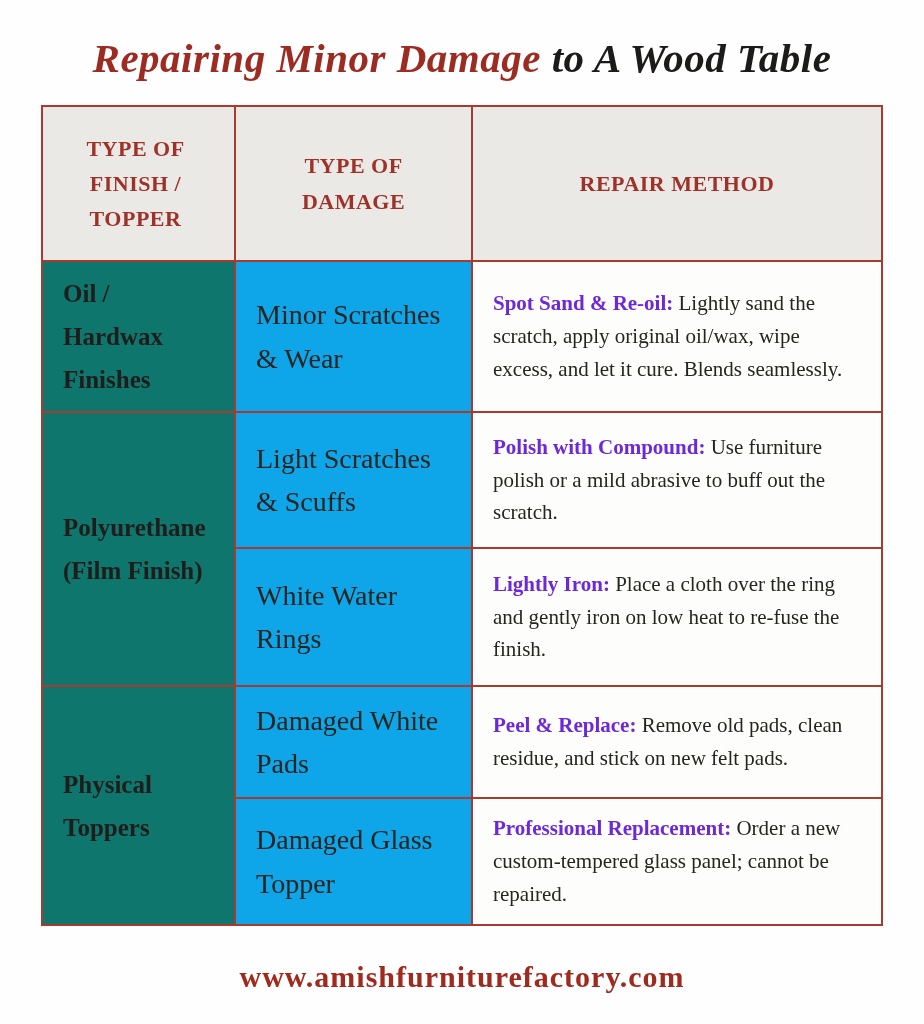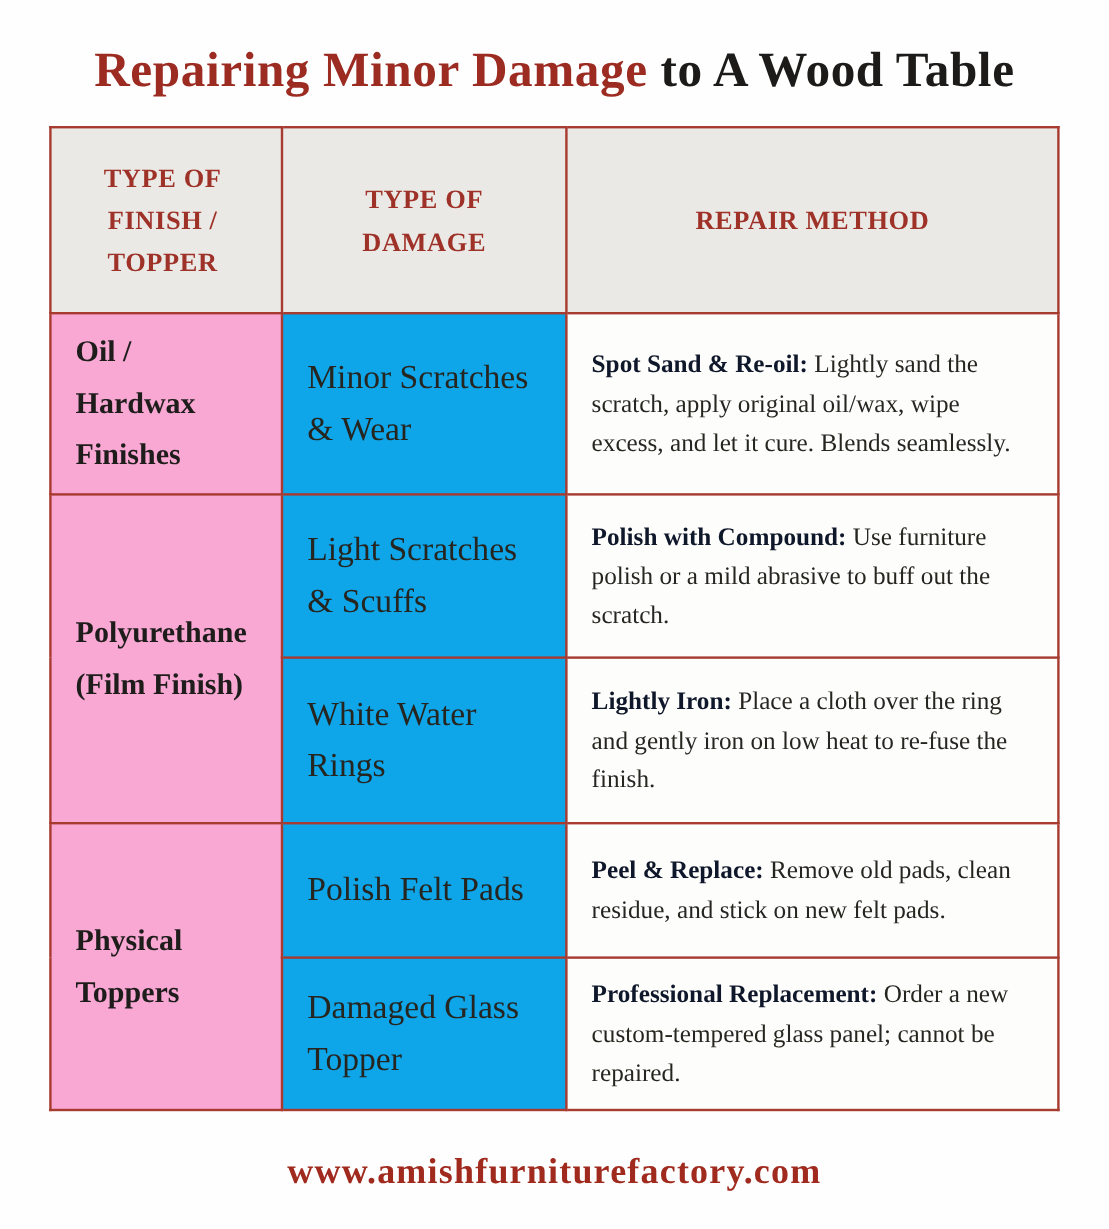--- a/index.html
+++ b/index.html
@@ -17,20 +17,21 @@
   }
 
   .title {
     text-align: center;
     margin-top: 34px;
     font-size: 41px;
     font-weight: 700;
     letter-spacing: 0.5px;
     color: #1c1b19;
     white-space: pre-wrap;
+    font-style: italic;
   }
   .title .accent { color: #9c2b22; }
 
   table.repair-table {
     width: 840px;
     margin: 23px auto 0 auto;
     border-collapse: collapse;
     table-layout: fixed;
   }
 
@@ -57,42 +58,42 @@
     color: #9f3228;
     font-size: 22px;
     font-weight: 700;
     letter-spacing: 0.5px;
     text-align: center;
     line-height: 1.6;
   }
   th.h-finish { padding-right: 26px; }
 
   td.finish-cell {
-    background: #f9a8d4;
+    background: #0f766e;
     color: #1e1d1b;
     font-size: 25px;
     font-weight: 700;
     line-height: 1.72;
     text-align: left;
   }
 
   td.damage-cell {
     background: #0ea5e9;
     color: #26251f;
     font-size: 28px;
     line-height: 1.55;
   }
 
   td.method-cell {
     background: #fdfdfb;
     color: #26251f;
     font-size: 21px;
     line-height: 1.57;
   }
-  td.method-cell b { font-weight: 700; color: #0f172a; }
+  td.method-cell b { font-weight: 700; color: #6d28d9; }
 
   .footer {
     text-align: center;
     margin-top: 34px;
     font-size: 30px;
     font-weight: 700;
     letter-spacing: 1px;
     color: #a02a1e;
   }
 </style>
@@ -126,21 +127,21 @@
         <td class="finish-cell" rowspan="2">Polyurethane (Film Finish)</td>
         <td class="damage-cell">Light Scratches &amp; Scuffs</td>
         <td class="method-cell"><b>Polish with Compound:</b><span> Use furniture polish or a mild abrasive to buff out the scratch.</span></td>
       </tr>
       <tr class="row-2b">
         <td class="damage-cell">White Water Rings</td>
         <td class="method-cell"><b>Lightly Iron:</b><span> Place a cloth over the ring and gently iron on low heat to re-fuse the finish.</span></td>
       </tr>
       <tr class="row-3a">
         <td class="finish-cell" rowspan="2">Physical Toppers</td>
-        <td class="damage-cell">Polish Felt Pads</td>
+        <td class="damage-cell">Damaged White Pads</td>
         <td class="method-cell"><b>Peel &amp; Replace:</b><span> Remove old pads, clean residue, and stick on new felt pads.</span></td>
       </tr>
       <tr class="row-3b">
         <td class="damage-cell">Damaged Glass Topper</td>
         <td class="method-cell"><b>Professional Replacement:</b><span> Order a new custom-tempered glass panel; cannot be repaired.</span></td>
       </tr>
     </tbody>
   </table>
 
   <div class="footer">www.amishfurniturefactory.com</div>

